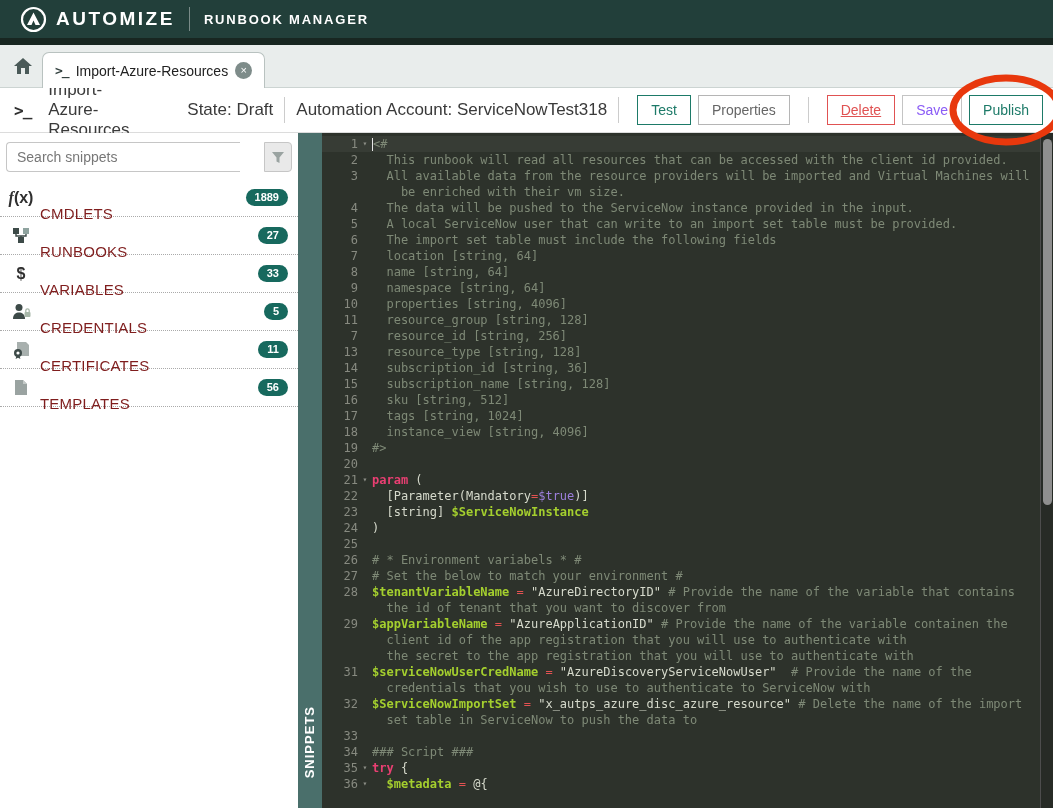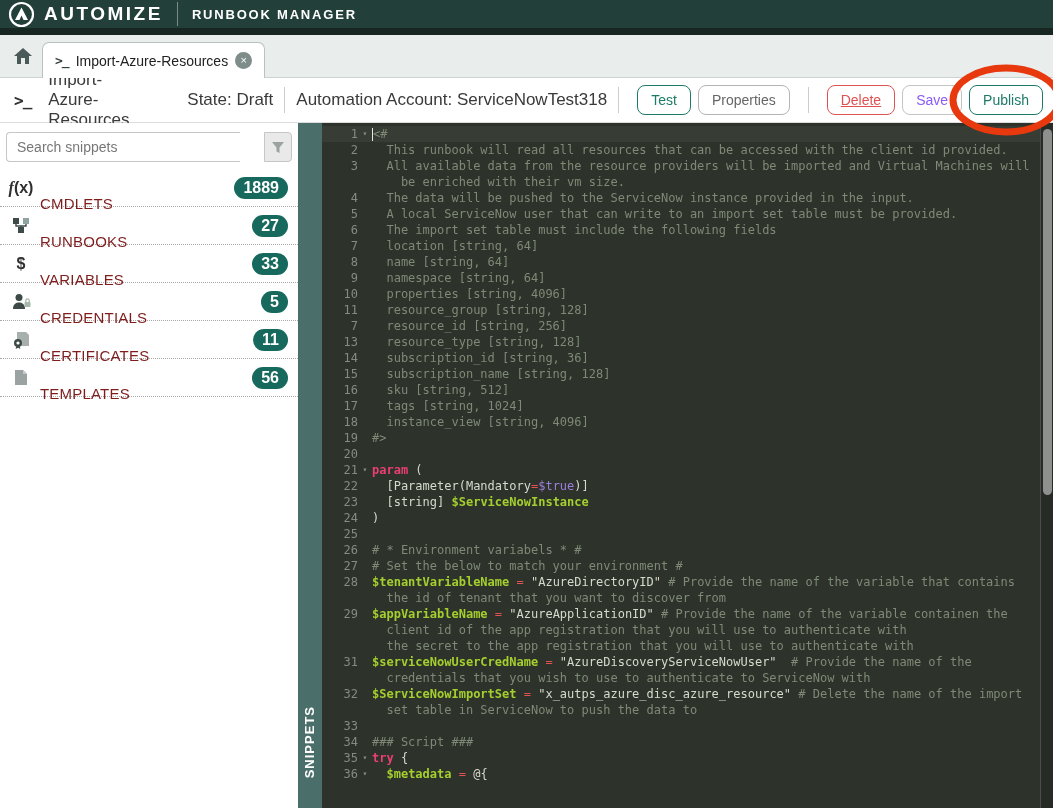--- a/index.html
+++ b/index.html
@@ -1,21 +1,21 @@
 <!DOCTYPE html>
 <html style="--header-bg: #223f3a; --accent: #1d7a68; --danger: #e05252; --badge: #17695e; --annotation: #e8380d; --ed-bg: #2d322b; --tk-ln: #878a80; --tk-c: #7e8976; --tk-p: #d6dacc; --tk-k: #e93f72; --tk-o: #e35252; --tk-v: #a4cf2e; --tk-t: #9c7fdb;"><head>
 <meta charset="utf-8">
 <style>
   * { margin:0; padding:0; box-sizing:border-box; }
   html,body { width:1053px; height:808px; }
   body { font-family:"Liberation Sans", sans-serif; background:#fff; }
   .app { width:1053px; height:808px; display:flex; flex-direction:column; overflow:hidden; position:relative; }
 
   
-  .brandbar { height:28px; background:var(--header-bg,#223f3a); display:flex; align-items:center; padding:0 8px; flex:0 0 auto; }
+  .brandbar { height:38px; background:var(--header-bg,#223f3a); display:flex; align-items:center; padding:0 20px; flex:0 0 auto; }
   .brand-logo { width:27px; height:27px; margin-right:9px; flex:0 0 auto; }
   .brand-name { color:#fff; font-size:19px; font-weight:bold; letter-spacing:2.5px; }
   .brand-divider { width:1px; height:24px; background:rgba(255,255,255,.4); margin:0 14px; }
   .brand-product { color:#fff; font-size:13px; font-weight:bold; letter-spacing:1.8px; }
   .brand-strip { height:7px; background:#182621; flex:0 0 auto; }
 
   
   .tabbar { height:43px; background:#e9edec; display:flex; align-items:flex-end; padding:0 0 0 8px; border-bottom:1px solid #ccd4d2; flex:0 0 auto; }
   .home-btn { width:30px; height:30px; margin:0 4px 6px 0; display:flex; align-items:center; justify-content:center; cursor:pointer; }
   .tab { height:36px; background:#fff; border:1px solid #b9c2c0; border-bottom:none; border-radius:7px 7px 0 0; display:flex; align-items:center; gap:7px; padding:0 12px; margin-bottom:-1px; position:relative; z-index:2; }
@@ -24,40 +24,40 @@
   .tab-close { width:17px; height:17px; border-radius:50%; background:#7e8c8a; color:#fff; font-size:11px; line-height:17px; text-align:center; cursor:pointer; }
 
   
   .toolbar { height:45px; background:#fff; display:flex; align-items:center; padding:0 10px 0 14px; border-bottom:1px solid #dcdcdc; flex:0 0 auto; }
   .toolbar .term-icon { font-size:16px; color:#2f2f2f; }
   .doc-title { font-size:17px; color:#3a3a3a; margin-left:17px; }
   .state-label { font-size:17px; color:#3a3a3a; margin-left:52px; white-space:nowrap; }
   .v-div { width:1px; height:26px; background:#ccc; margin:0 11px; flex:0 0 auto; }
   .account-label { font-size:17px; color:#3a3a3a; white-space:nowrap; }
   .btn-group { margin-left:auto; display:flex; align-items:center; gap:7px; }
-  .btn { height:30px; padding:0 13px; border-radius:8px; background:#fff; font-size:14px; cursor:pointer; border:1px solid #b5b5b5; color:#666; font-family:"Liberation Sans",sans-serif; }
+  .btn { height:30px; padding:0 13px; border-radius:0; background:#fff; font-size:14px; cursor:pointer; border:1px solid #b5b5b5; color:#666; font-family:"Liberation Sans",sans-serif; }
   .btn.teal { border-color:var(--accent,#1d7a68); color:var(--accent,#1d7a68); }
   .btn.red { border-color:var(--danger,#e05252); color:var(--danger,#e05252);text-decoration:underline; }
   .btn.muted { border-color:#c4c4c4; color:#8b5cf6; }
   .publish-wrap { position:relative; }
   .annot-svg { position:absolute; left:50%; top:50%; transform:translate(-50%,-50%); overflow:visible; pointer-events:none; z-index:9; }
 
   
   .content { flex:1; display:flex; min-height:0; }
 
   
   .sidebar { width:298px; background:#fff; flex:0 0 auto; }
   .search-row { display:flex; padding:9px 6px 7px 6px;gap:24px; }
   .search-input { flex:1; height:30px; border:1px solid #c6c6c6; border-right:none; border-radius:4px 0 0 4px; padding:0 10px; font-size:14px; color:#333; outline:none; font-family:"Liberation Sans",sans-serif; }
   .search-input::placeholder { color:#777; }
   .filter-btn { width:28px; height:30px; background:#e9e9e9; border:1px solid #c6c6c6; border-radius:0 4px 4px 0; display:flex; align-items:center; justify-content:center; cursor:pointer; }
   .snip-item { height:38px; display:flex; align-items:center; padding:0 10px 0 9px; border-bottom:1px dotted #aaa; cursor:pointer; }
   .snip-icon { width:24px; display:flex; justify-content:center; align-items:center; color:#2f2f2f; font-weight:bold; }
   .snip-label { margin-left:7px; font-size:15px; color:#7f1d1d; letter-spacing:.2px;margin-top:32px; }
-  .count-badge { margin-left:auto; background:var(--badge,#17695e); color:#fff; font-size:16px; font-weight:bold; padding:3px 9px; border-radius:11px; line-height:1; }
+  .count-badge { margin-left:auto; background:var(--badge,#17695e); color:#fff; font-size:11px; font-weight:bold; padding:3px 9px; border-radius:11px; line-height:1; }
   .fx { font-style:italic; font-family:"Liberation Serif",serif; font-size:16px; }
 
   
   .strip { width:24px; background:#4a6f6b; position:relative; flex:0 0 auto; cursor:pointer; }
   .strip-label { position:absolute; bottom:30px; left:4px; writing-mode:vertical-rl; transform:rotate(180deg); color:#fff; font-size:13px; font-weight:bold; letter-spacing:1px; }
 
   
   .editor { flex:1; background:var(--ed-bg,#2d322b); position:relative; overflow:hidden; padding-top:3px; }
   .crow { display:flex; height:16px; font-family:"DejaVu Sans Mono", monospace; font-size:12px; line-height:16px; white-space:pre; }
   .crow.active { background:rgba(255,255,255,.05); }

